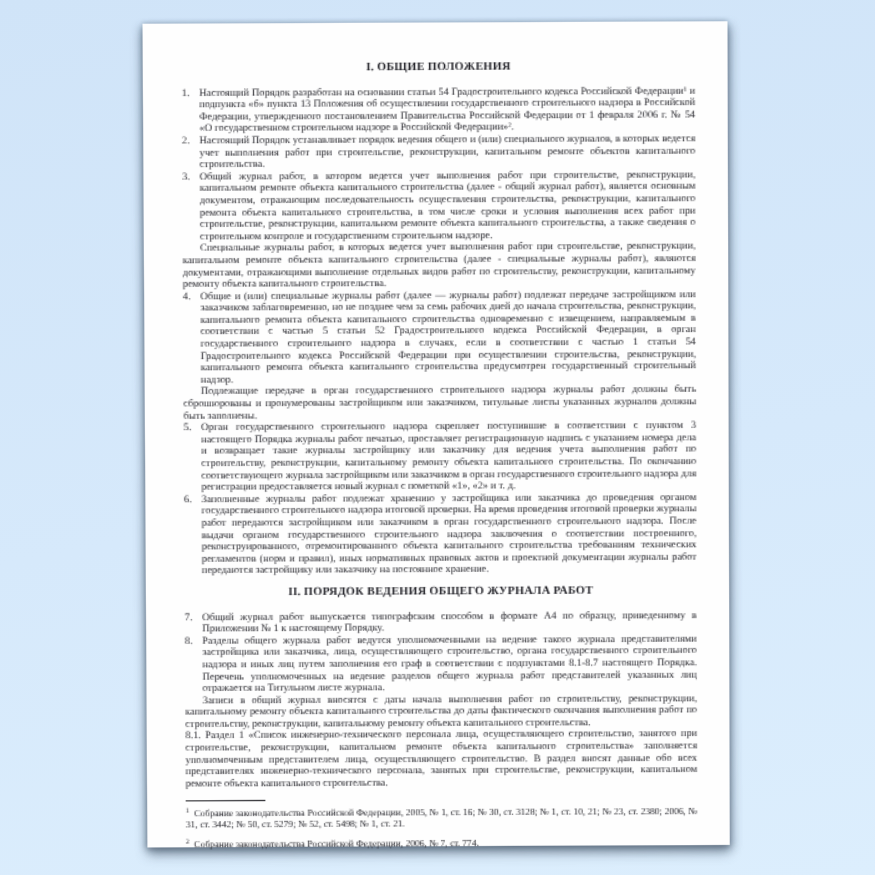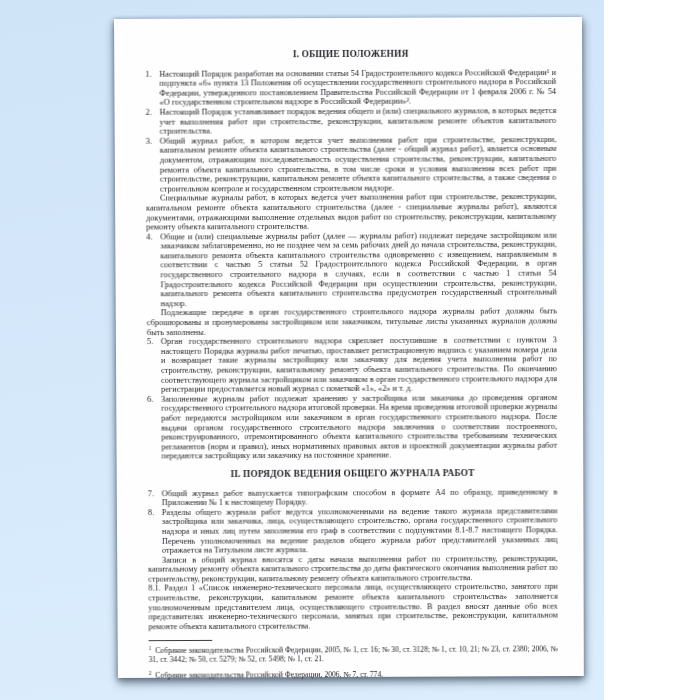--- a/index.html
+++ b/index.html
@@ -1,21 +1,21 @@
 <!DOCTYPE html>
 <html><head>
 <meta charset="utf-8">
 <style>
   html, body { margin:0; padding:0; }
   body {
     width:700px; height:700px; overflow:hidden;
     font-family:"Liberation Serif","DejaVu Serif",serif;
   }
   .canvas {
-    position:relative; width:604px; height:700px;
+    position:relative; width:700px; height:700px;
     background:linear-gradient(170deg,#d0e4f8 0%, #d6e9fb 55%, #dceefd 100%);
   }
   .page {
     position:absolute; left:114px; top:18px; width:468px; height:662px;
     background:#fefefe;
     box-shadow:
       0 6px 9px rgba(70,84,100,.48),
       0 2px 4px rgba(70,84,100,.35),
       -2px 2px 6px rgba(110,132,156,.38),
       3px 3px 7px rgba(110,132,156,.40),

